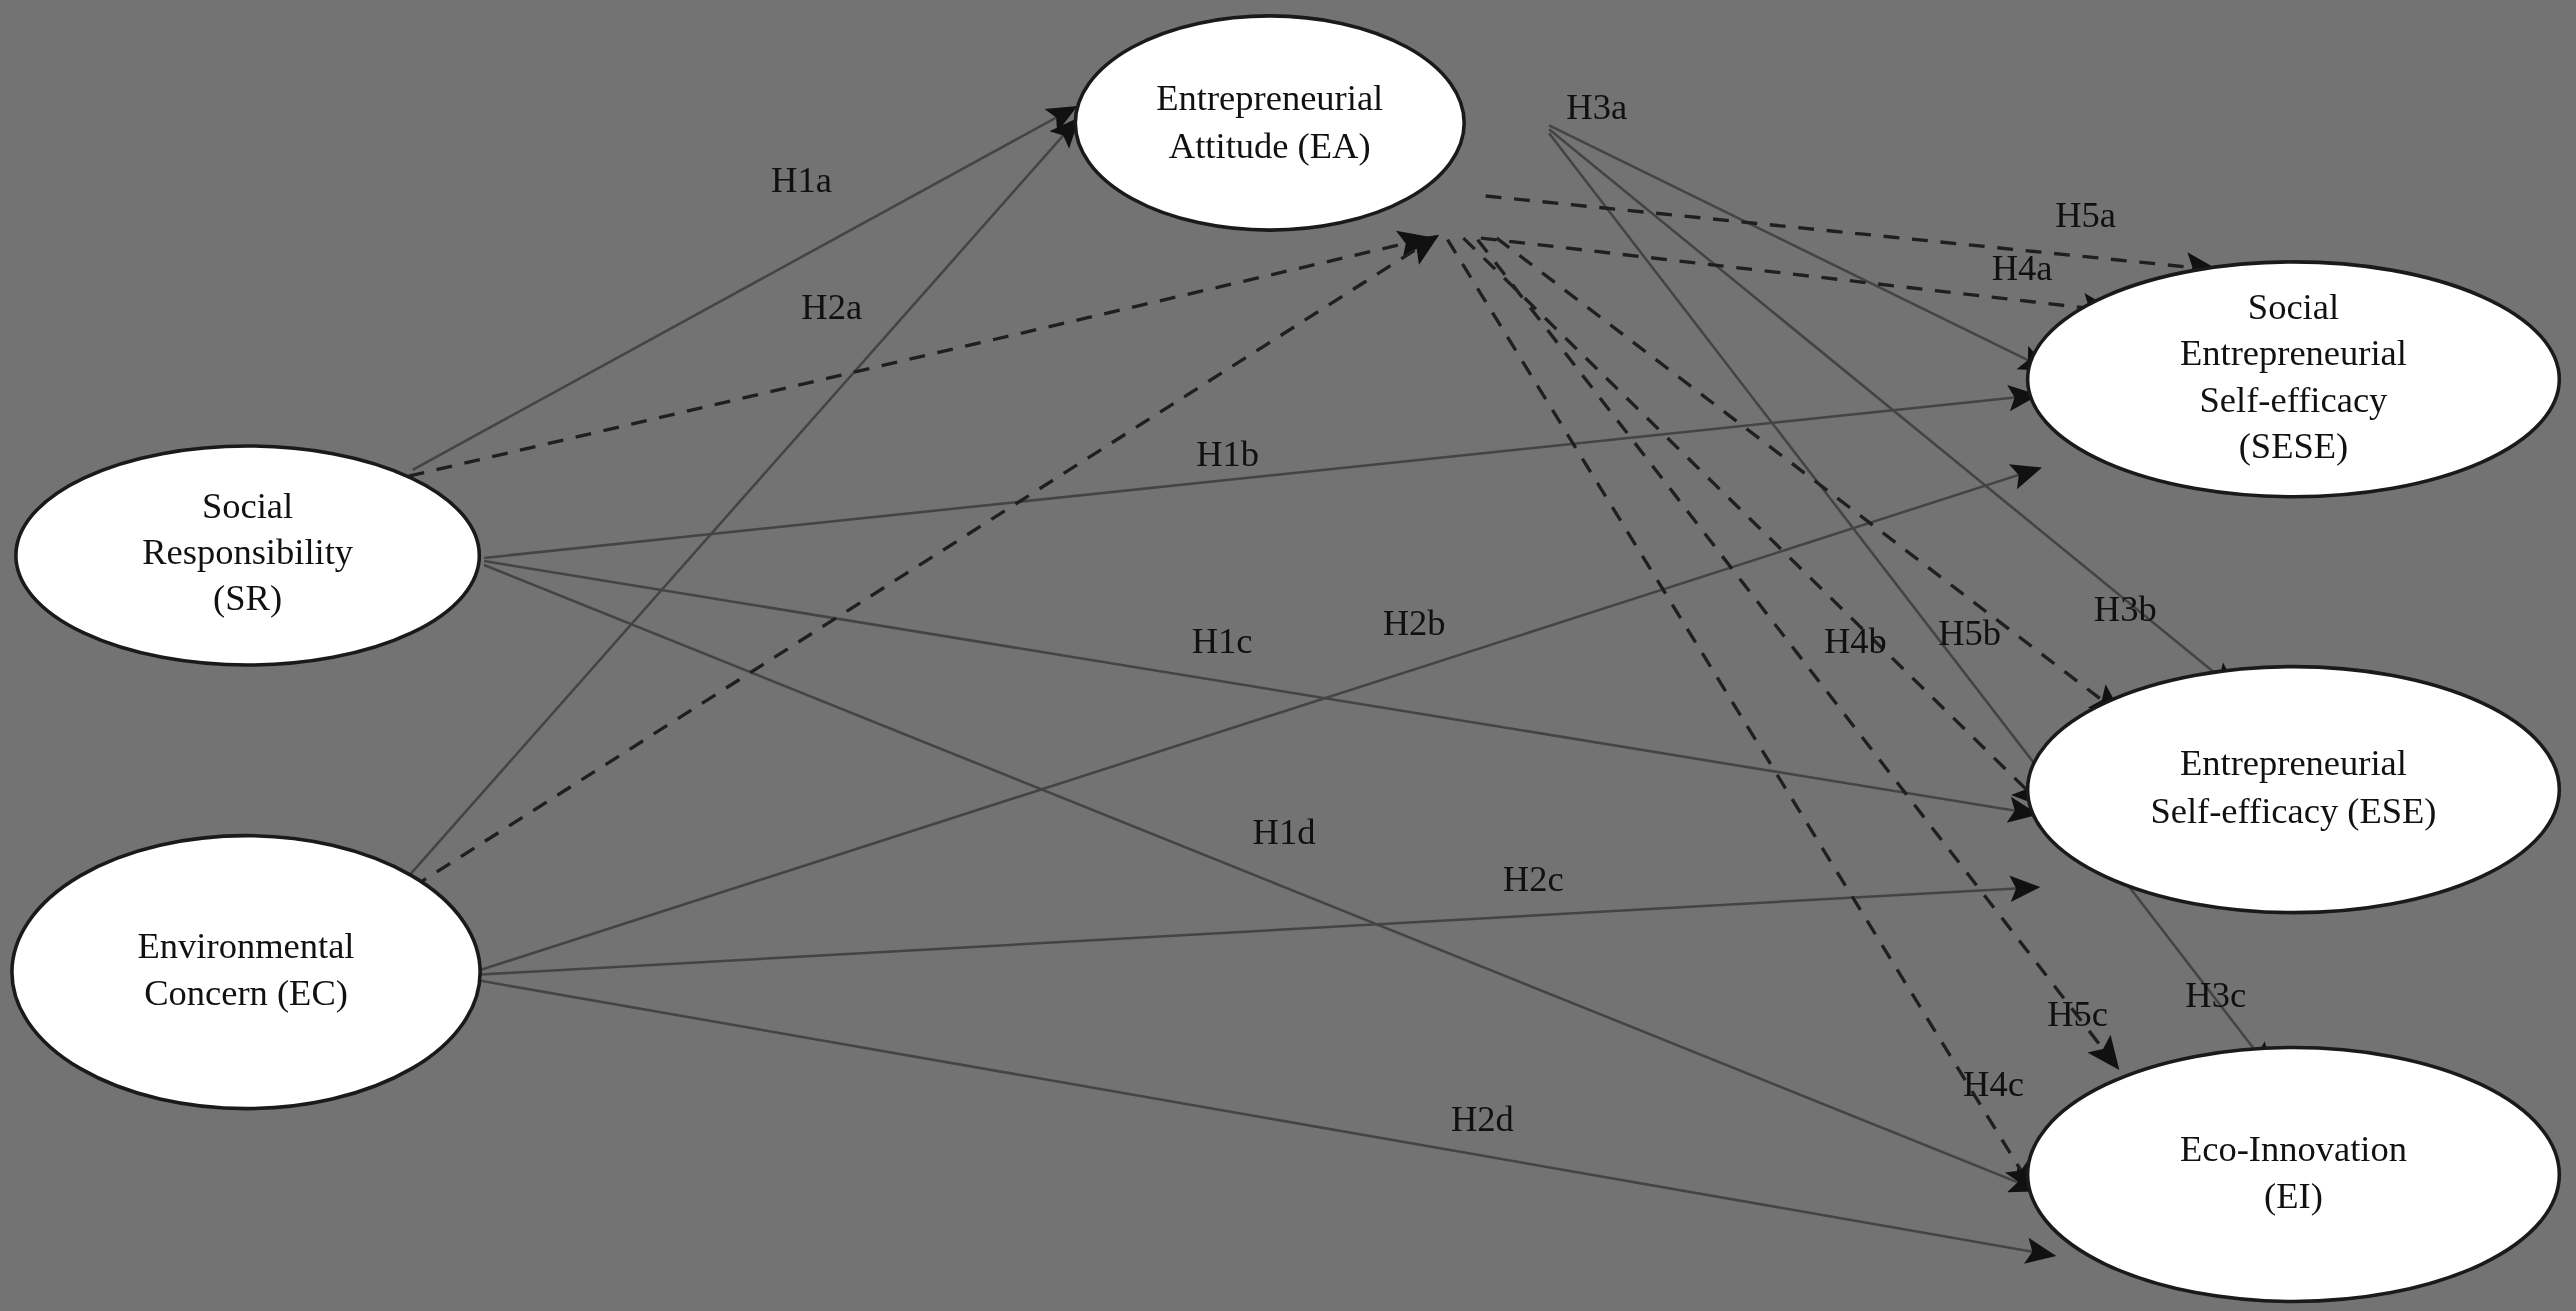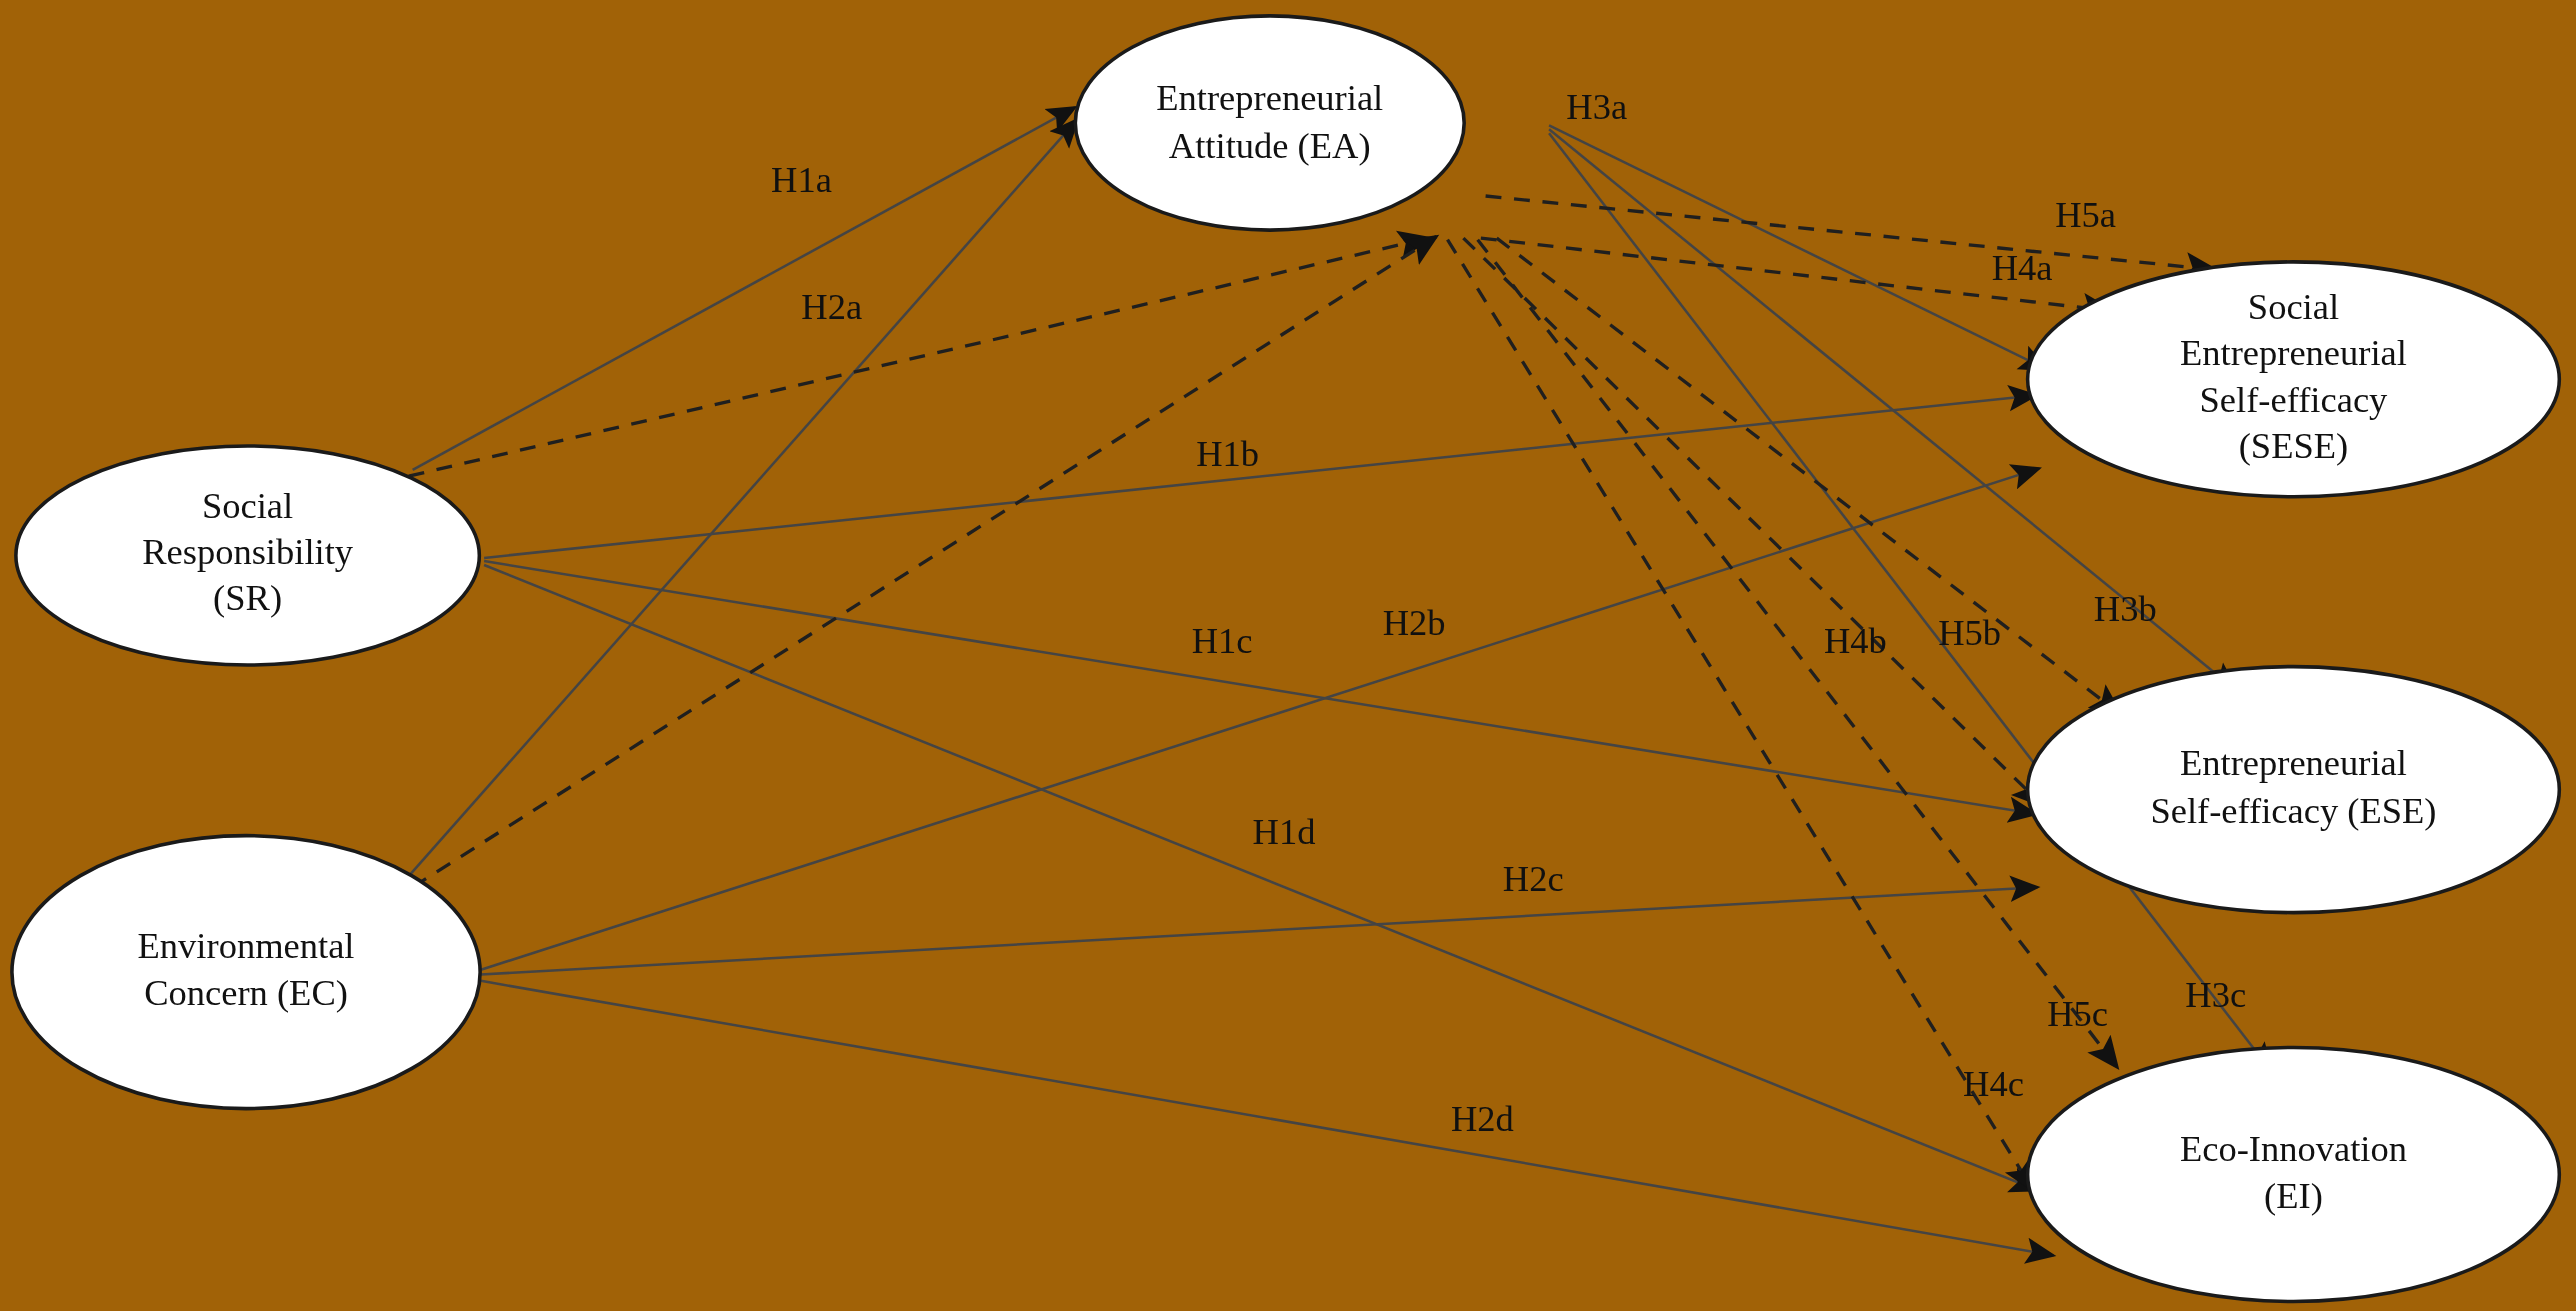--- a/index.html
+++ b/index.html
@@ -4,21 +4,21 @@
 <style>
   html, body {
     margin: 0;
     padding: 0;
     background: #ffffff;
   }
   #canvas-wrap {
     position: relative;
     width: 2576px;
     height: 1311px;
-    background: #a16207;
+    background: #737373;
     font-family: "Liberation Serif", "DejaVu Serif", serif;
     overflow: hidden;
   }
   svg#model-svg {
     position: absolute;
     left: 0;
     top: 0;
     width: 2576px;
     height: 1311px;
   }

